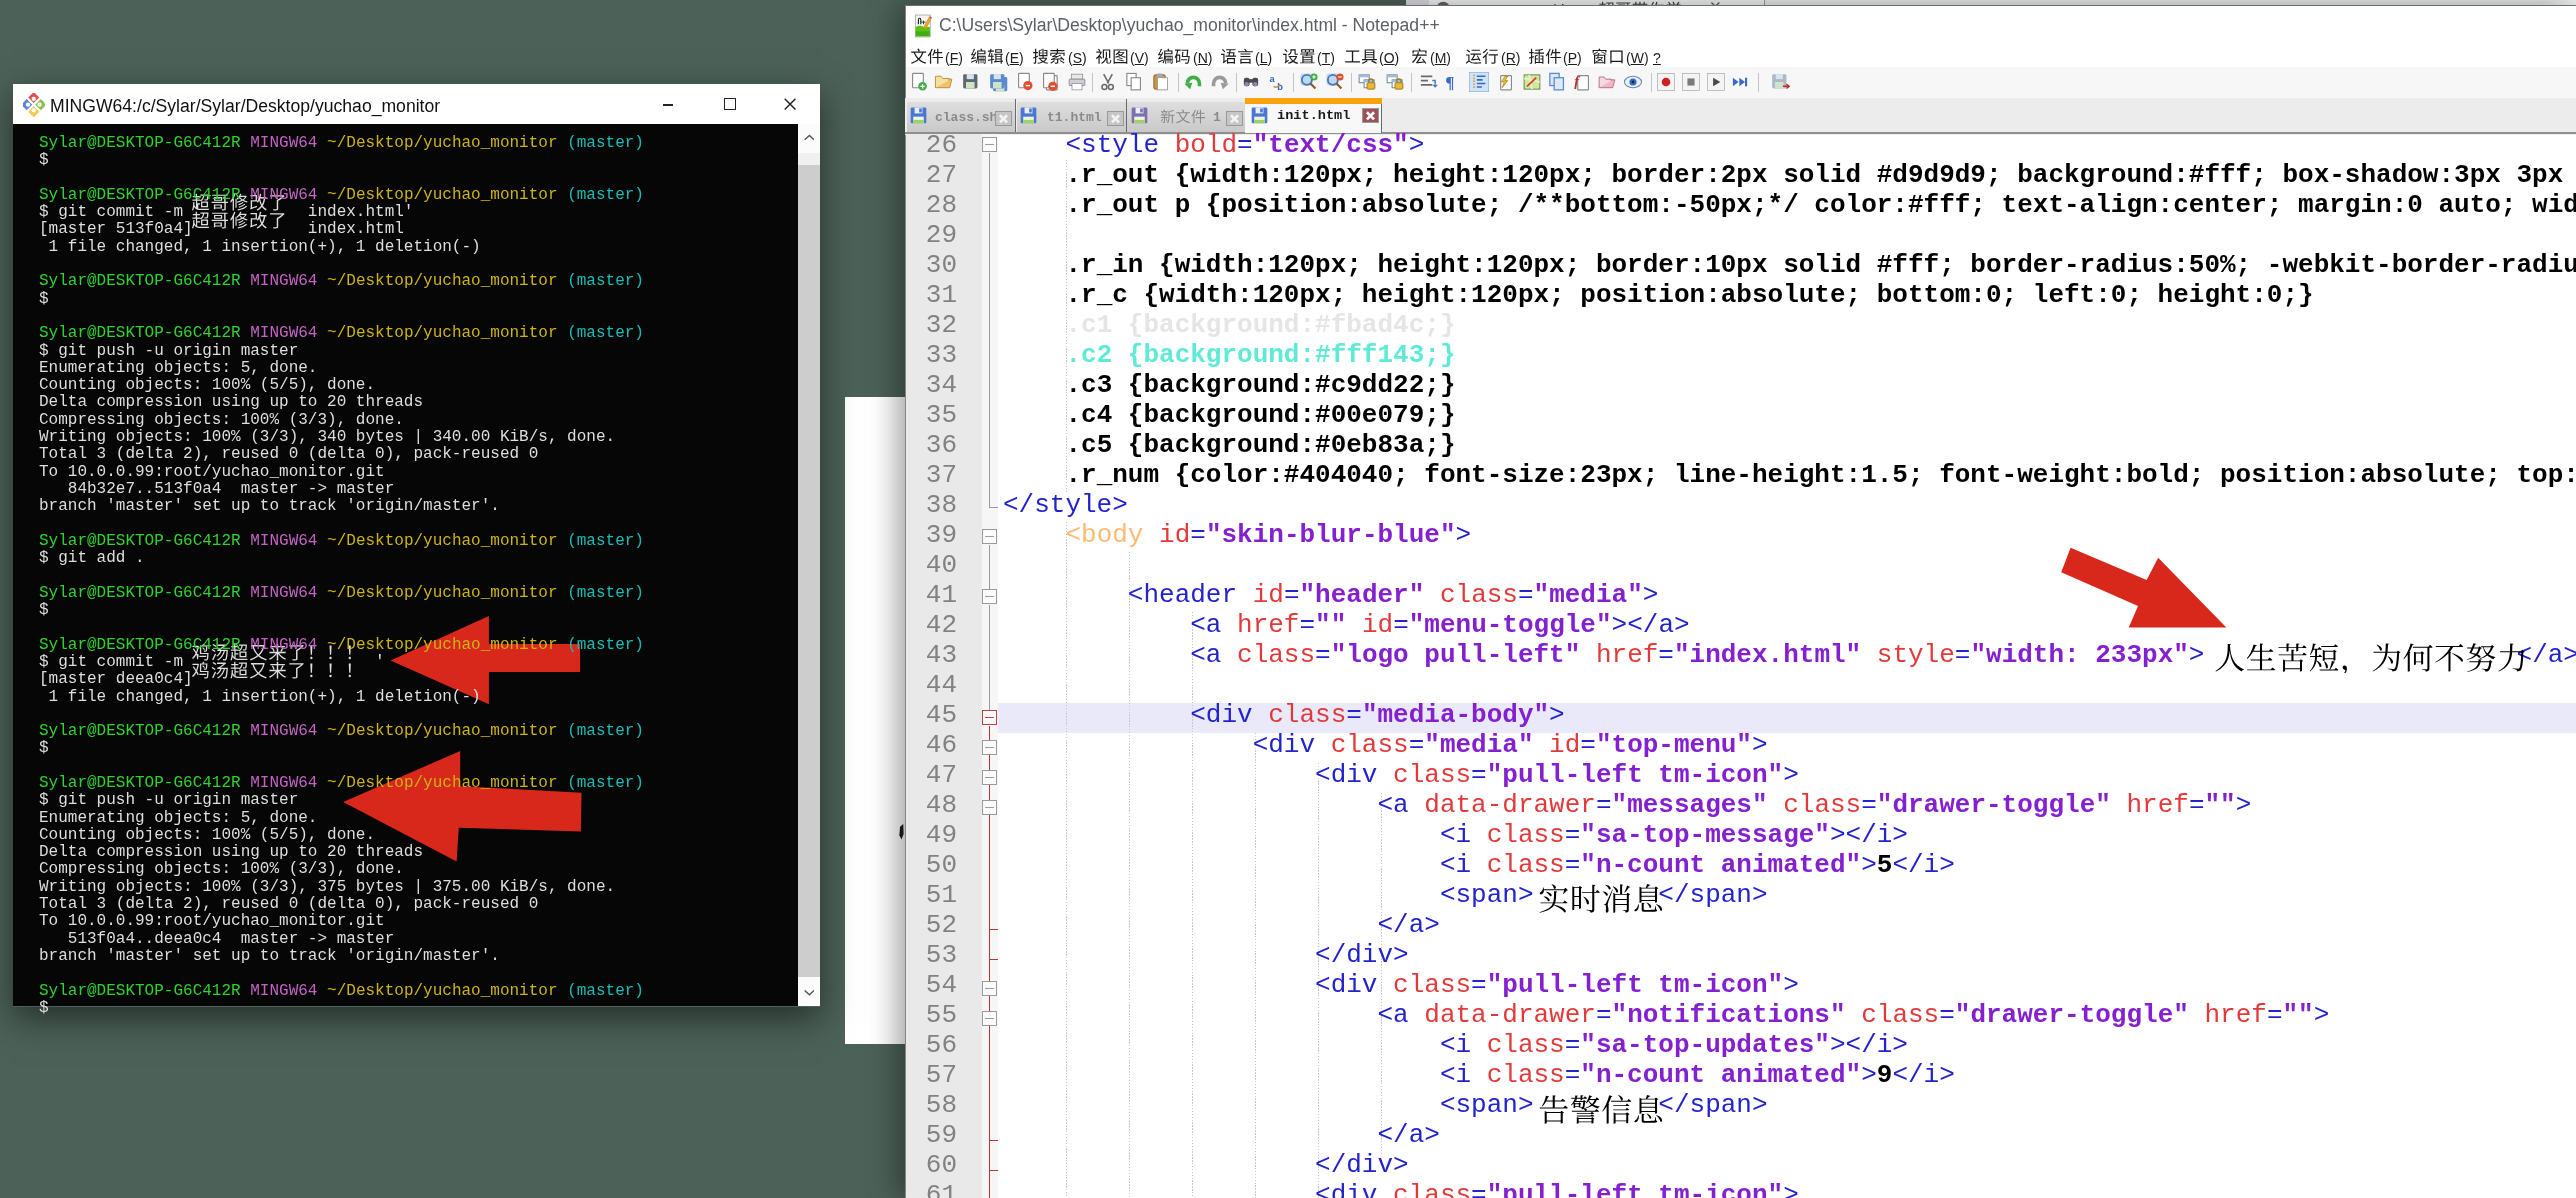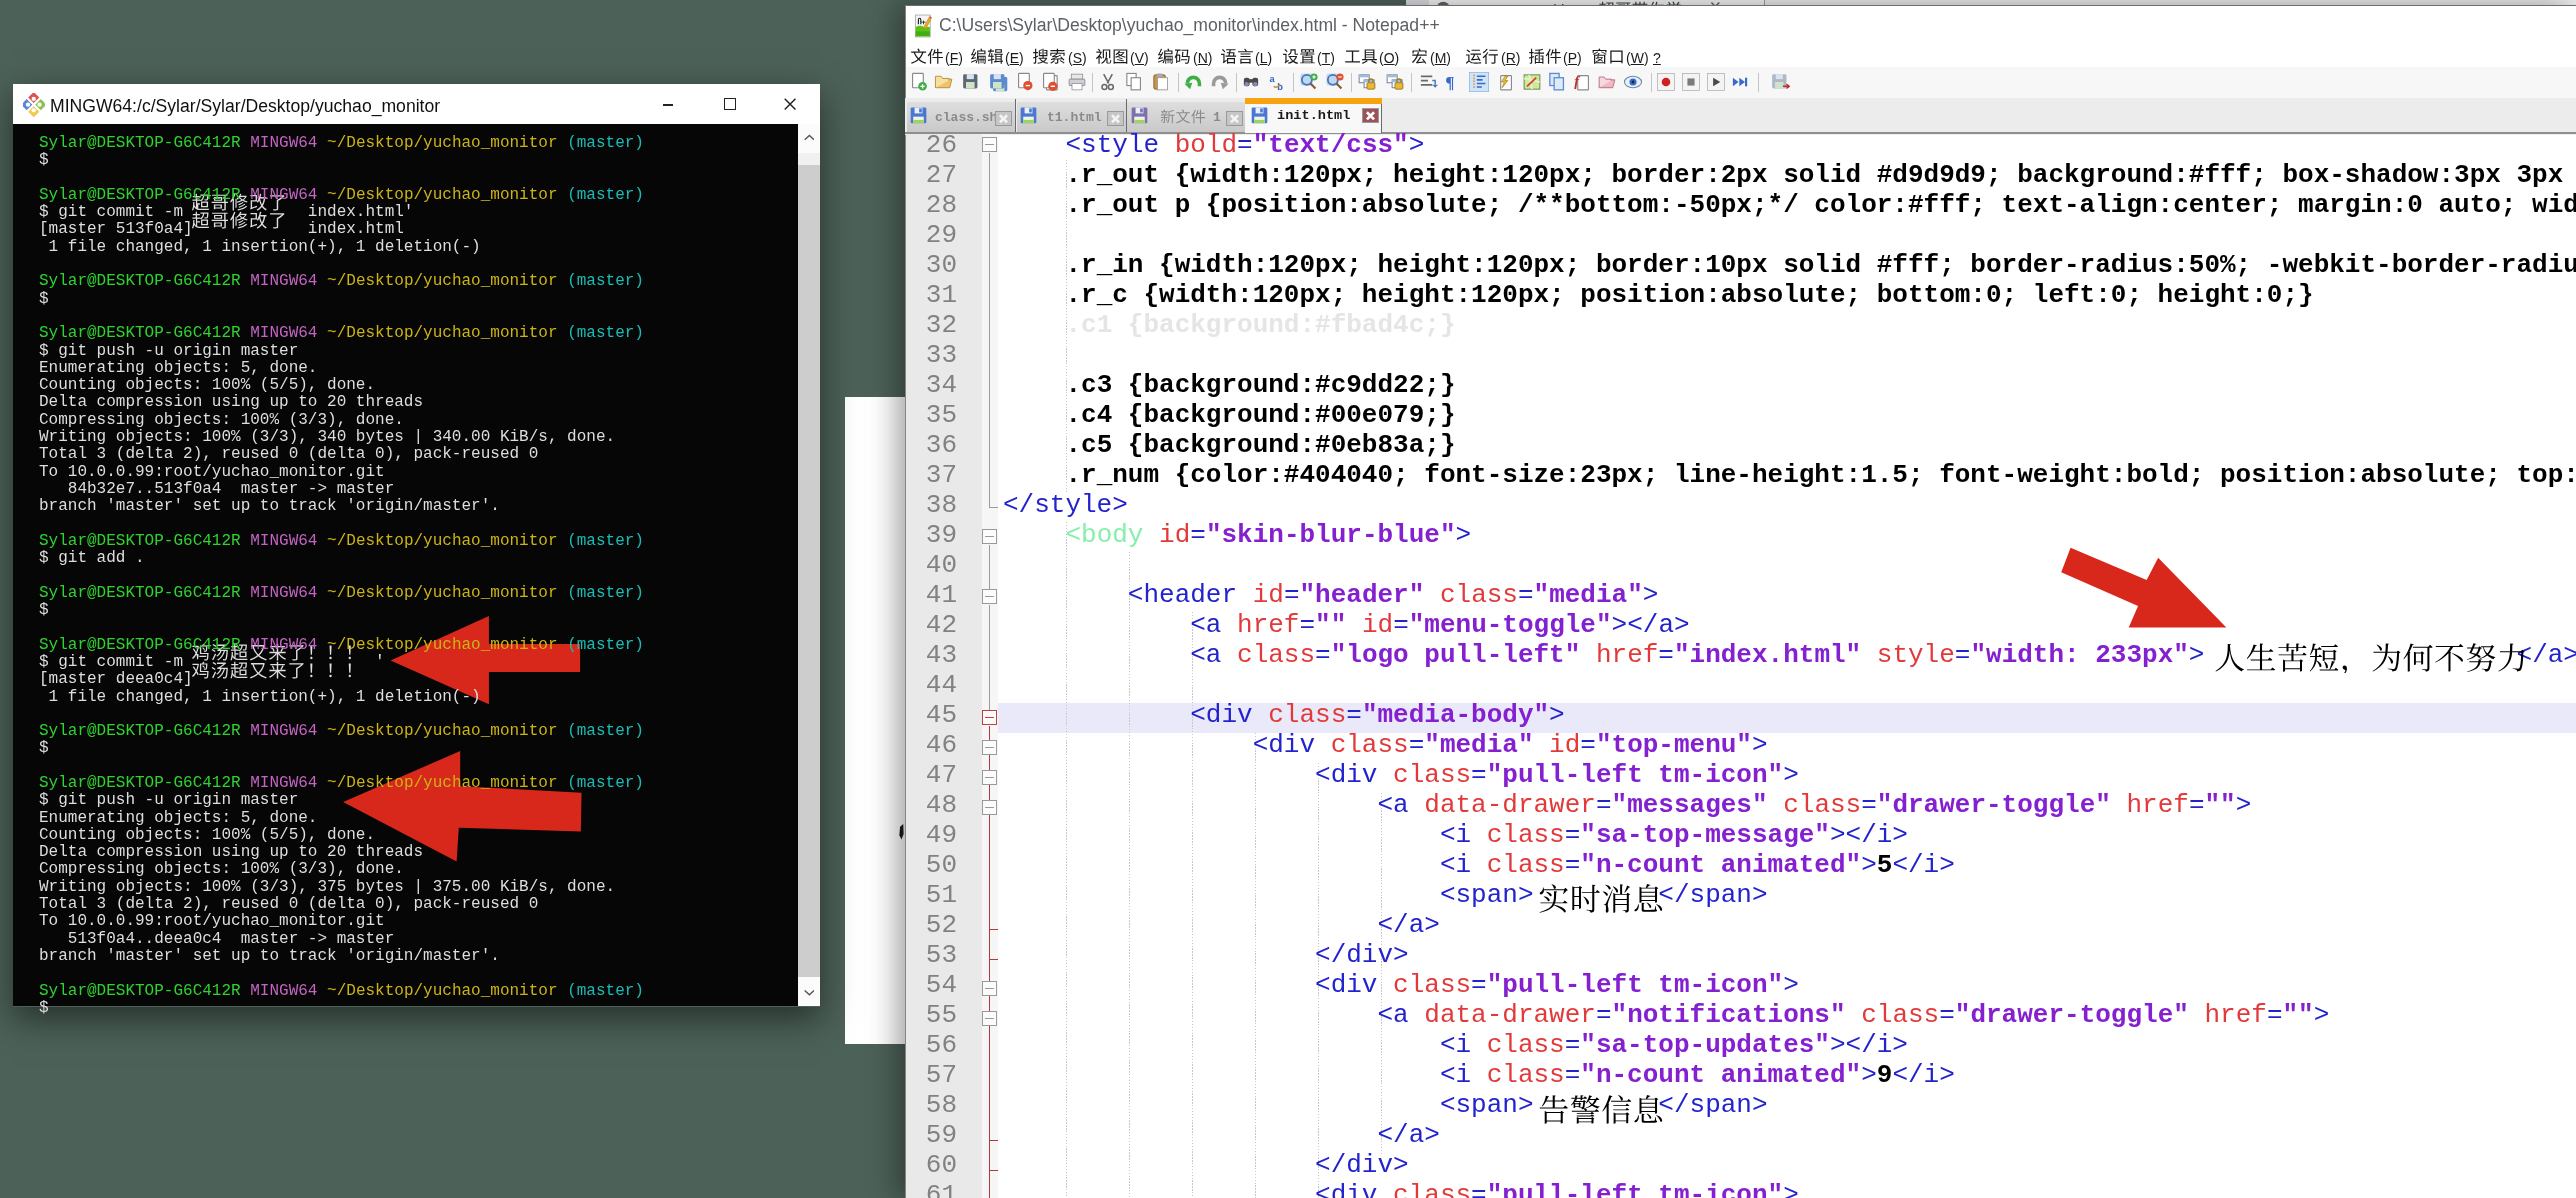--- a/index.html
+++ b/index.html
@@ -473,27 +473,27 @@
 <div style="position:absolute;left:989px;top:959px;width:8.6px;height:1.4px;background:#b03a3a"></div>
 <div style="position:absolute;left:989px;top:1140px;width:8.6px;height:1.4px;background:#b03a3a"></div>
 <div style="position:absolute;left:989px;top:1170px;width:8.6px;height:1.4px;background:#b03a3a"></div>
 <pre style="position:absolute;left:1003px;top:130px;margin:0;font:26px 'Liberation Mono';line-height:30px;color:#000">    <span style="color:#2323cd">&lt;style </span><span style="color:#e23a3a">bold</span><span style="color:#2323cd">=</span><b style="color:#8420d0">"text/css"</b><span style="color:#2323cd">&gt;</span>
     <b style="color:#000">.r_out {width:120px; height:120px; border:2px solid #d9d9d9; background:#fff; box-shadow:3px 3px 3px #b1b1b1;}</b>
     <b style="color:#000">.r_out p {position:absolute; /**bottom:-50px;*/ color:#fff; text-align:center; margin:0 auto; width:100%;}</b>
 
     <b style="color:#000">.r_in {width:120px; height:120px; border:10px solid #fff; border-radius:50%; -webkit-border-radius:50%;}</b>
     <b style="color:#000">.r_c {width:120px; height:120px; position:absolute; bottom:0; left:0; height:0;}</b>
     <b style="color:#e5e5e5">.c1 {background:#fbad4c;}</b>
-    <b style="color:#ffffff">.c2 {background:#fff143;}</b>
+    <b style="color:#5eead4">.c2 {background:#fff143;}</b>
     <b style="color:#000">.c3 {background:#c9dd22;}</b>
     <b style="color:#000">.c4 {background:#00e079;}</b>
     <b style="color:#000">.c5 {background:#0eb83a;}</b>
     <b style="color:#000">.r_num {color:#404040; font-size:23px; line-height:1.5; font-weight:bold; position:absolute; top:0;}</b>
 <span style="color:#2323cd">&lt;/style&gt;</span>
-    <span style="color:#86efac">&lt;body </span><span style="color:#e23a3a">id</span><span style="color:#2323cd">=</span><b style="color:#8420d0">"skin-blur-blue"</b><span style="color:#2323cd">&gt;</span>
+    <span style="color:#fdba74">&lt;body </span><span style="color:#e23a3a">id</span><span style="color:#2323cd">=</span><b style="color:#8420d0">"skin-blur-blue"</b><span style="color:#2323cd">&gt;</span>
 
         <span style="color:#2323cd">&lt;header </span><span style="color:#e23a3a">id</span><span style="color:#2323cd">=</span><b style="color:#8420d0">"header"</b><span style="color:#2323cd"> </span><span style="color:#e23a3a">class</span><span style="color:#2323cd">=</span><b style="color:#8420d0">"media"</b><span style="color:#2323cd">&gt;</span>
             <span style="color:#2323cd">&lt;a </span><span style="color:#e23a3a">href</span><span style="color:#2323cd">=</span><b style="color:#8420d0">""</b><span style="color:#2323cd"> </span><span style="color:#e23a3a">id</span><span style="color:#2323cd">=</span><b style="color:#8420d0">"menu-toggle"</b><span style="color:#2323cd">&gt;&lt;/a&gt;</span>
             <span style="color:#2323cd">&lt;a </span><span style="color:#e23a3a">class</span><span style="color:#2323cd">=</span><b style="color:#8420d0">"logo pull-left"</b><span style="color:#2323cd"> </span><span style="color:#e23a3a">href</span><span style="color:#2323cd">=</span><b style="color:#8420d0">"index.html"</b><span style="color:#2323cd"> </span><span style="color:#e23a3a">style</span><span style="color:#2323cd">=</span><b style="color:#8420d0">"width: 233px"</b><span style="color:#2323cd">&gt;</span>                    <span style="color:#2323cd">&lt;/a&gt;</span>
 
             <span style="color:#2323cd">&lt;div </span><span style="color:#e23a3a">class</span><span style="color:#2323cd">=</span><b style="color:#8420d0">"media-body"</b><span style="color:#2323cd">&gt;</span>
                 <span style="color:#2323cd">&lt;div </span><span style="color:#e23a3a">class</span><span style="color:#2323cd">=</span><b style="color:#8420d0">"media"</b><span style="color:#2323cd"> </span><span style="color:#e23a3a">id</span><span style="color:#2323cd">=</span><b style="color:#8420d0">"top-menu"</b><span style="color:#2323cd">&gt;</span>
                     <span style="color:#2323cd">&lt;div </span><span style="color:#e23a3a">class</span><span style="color:#2323cd">=</span><b style="color:#8420d0">"pull-left tm-icon"</b><span style="color:#2323cd">&gt;</span>
                         <span style="color:#2323cd">&lt;a </span><span style="color:#e23a3a">data-drawer</span><span style="color:#2323cd">=</span><b style="color:#8420d0">"messages"</b><span style="color:#2323cd"> </span><span style="color:#e23a3a">class</span><span style="color:#2323cd">=</span><b style="color:#8420d0">"drawer-toggle"</b><span style="color:#2323cd"> </span><span style="color:#e23a3a">href</span><span style="color:#2323cd">=</span><b style="color:#8420d0">""</b><span style="color:#2323cd">&gt;</span>
                             <span style="color:#2323cd">&lt;i </span><span style="color:#e23a3a">class</span><span style="color:#2323cd">=</span><b style="color:#8420d0">"sa-top-message"</b><span style="color:#2323cd">&gt;&lt;/i&gt;</span>

